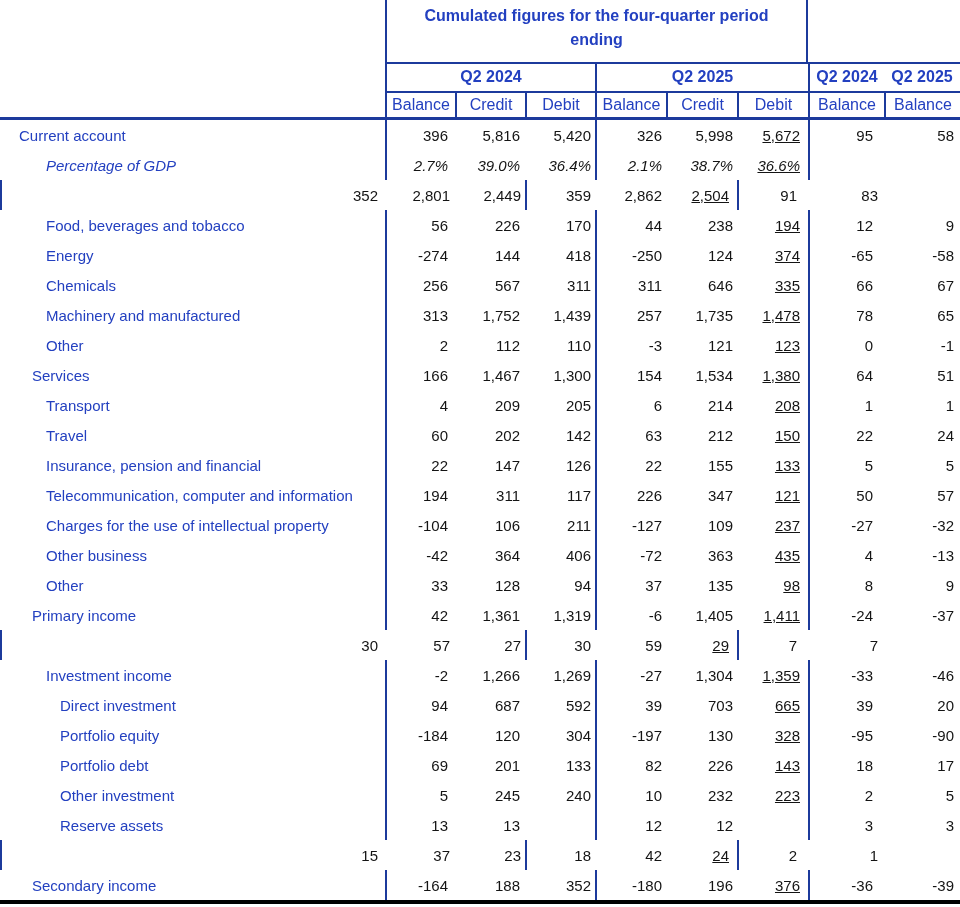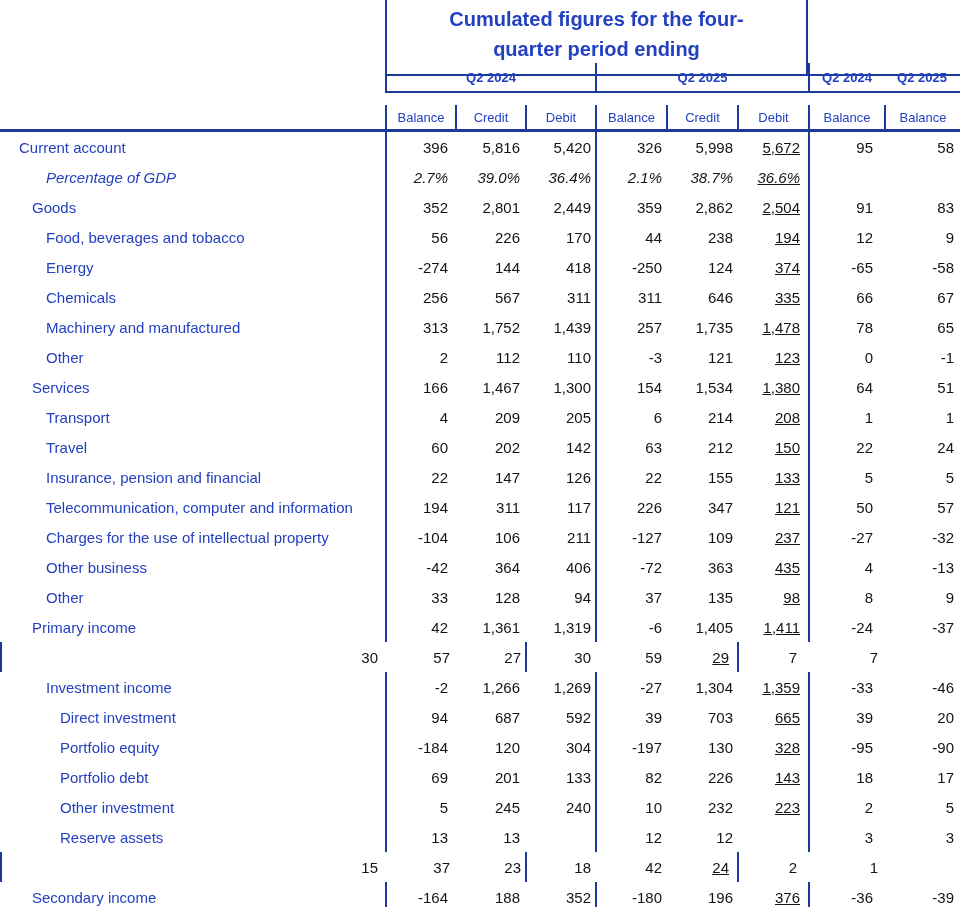--- a/index.html
+++ b/index.html
@@ -13,31 +13,31 @@
     --cols: 385px 70px 70px 70px 71px 71px 71px 76px 76px;
     --blue:#2340c0;      
     --line:#1c3a9c;      
   }
   .table { width:960px; }
   .grid-row { display:grid; grid-template-columns:var(--cols); }
 
   
   .hrow1 { height:63px; }
   .hrow2 { height:30px; }
-  .hrow3 { height:27px;margin-top:12px; }
+  .hrow3 { height:27px; }
   .hcell {
     display:flex; align-items:center; justify-content:center;
-    color:var(--blue); font-size:13px;
+    color:var(--blue); font-size:16px;
   }
   .title-cell {
     grid-column:2 / span 6;
     border-left:2px solid var(--line);
     border-right:2px solid var(--line);
     border-bottom:2px solid var(--line);
-    font-weight:bold; font-size:20px; text-align:center;
+    font-weight:bold; font-size:16px; text-align:center;
     padding:4px 34px 10px 34px; line-height:1.5;
   }
   .hrow1-right { grid-column:8 / span 2; border-bottom:2px solid var(--line); }
   .span3 { grid-column:span 3; }
   .bL  { border-left:2px solid var(--line); }
   .bLt { border-left:2px solid var(--line); }
   .hb  { border-bottom:2px solid var(--line); }
   .hb3 { border-bottom:3px solid var(--line); }
   .bold { font-weight:bold; }
 
@@ -111,21 +111,20 @@
         <div class="cell num col2 style-italic">2.7%</div>
         <div class="cell num col3 style-italic">39.0%</div>
         <div class="cell num col4 style-italic">36.4%</div>
         <div class="cell num col5 style-italic">2.1%</div>
         <div class="cell num col6 style-italic">38.7%</div>
         <div class="cell num col7 style-italic">36.6%</div>
         <div class="cell num col8 style-italic"></div>
         <div class="cell num col9 style-italic"></div>
       </div>
       <div class="trow">
-        <div class="cell label lvl1 style-bold">Goods</div>
         <div class="cell num col2">352</div>
         <div class="cell num col3">2,801</div>
         <div class="cell num col4">2,449</div>
         <div class="cell num col5">359</div>
         <div class="cell num col6">2,862</div>
         <div class="cell num col7">2,504</div>
         <div class="cell num col8">91</div>
         <div class="cell num col9">83</div>
       </div>
       <div class="trow">

